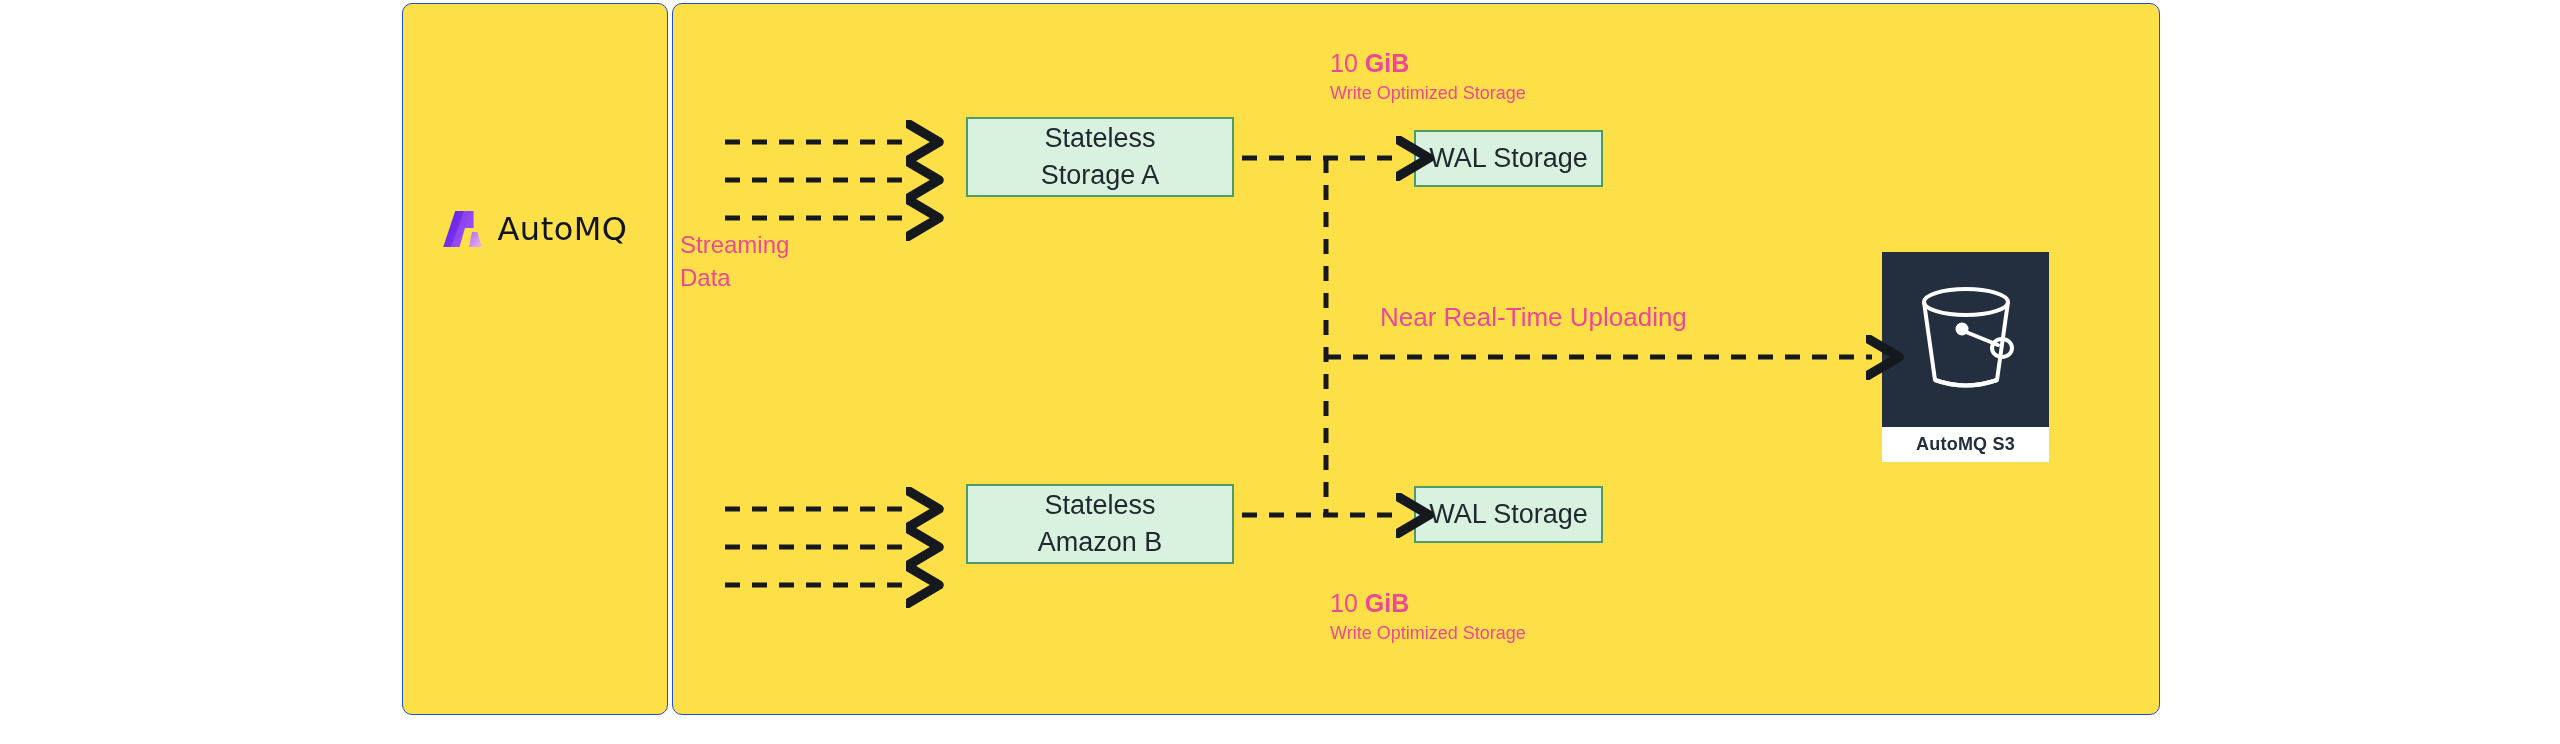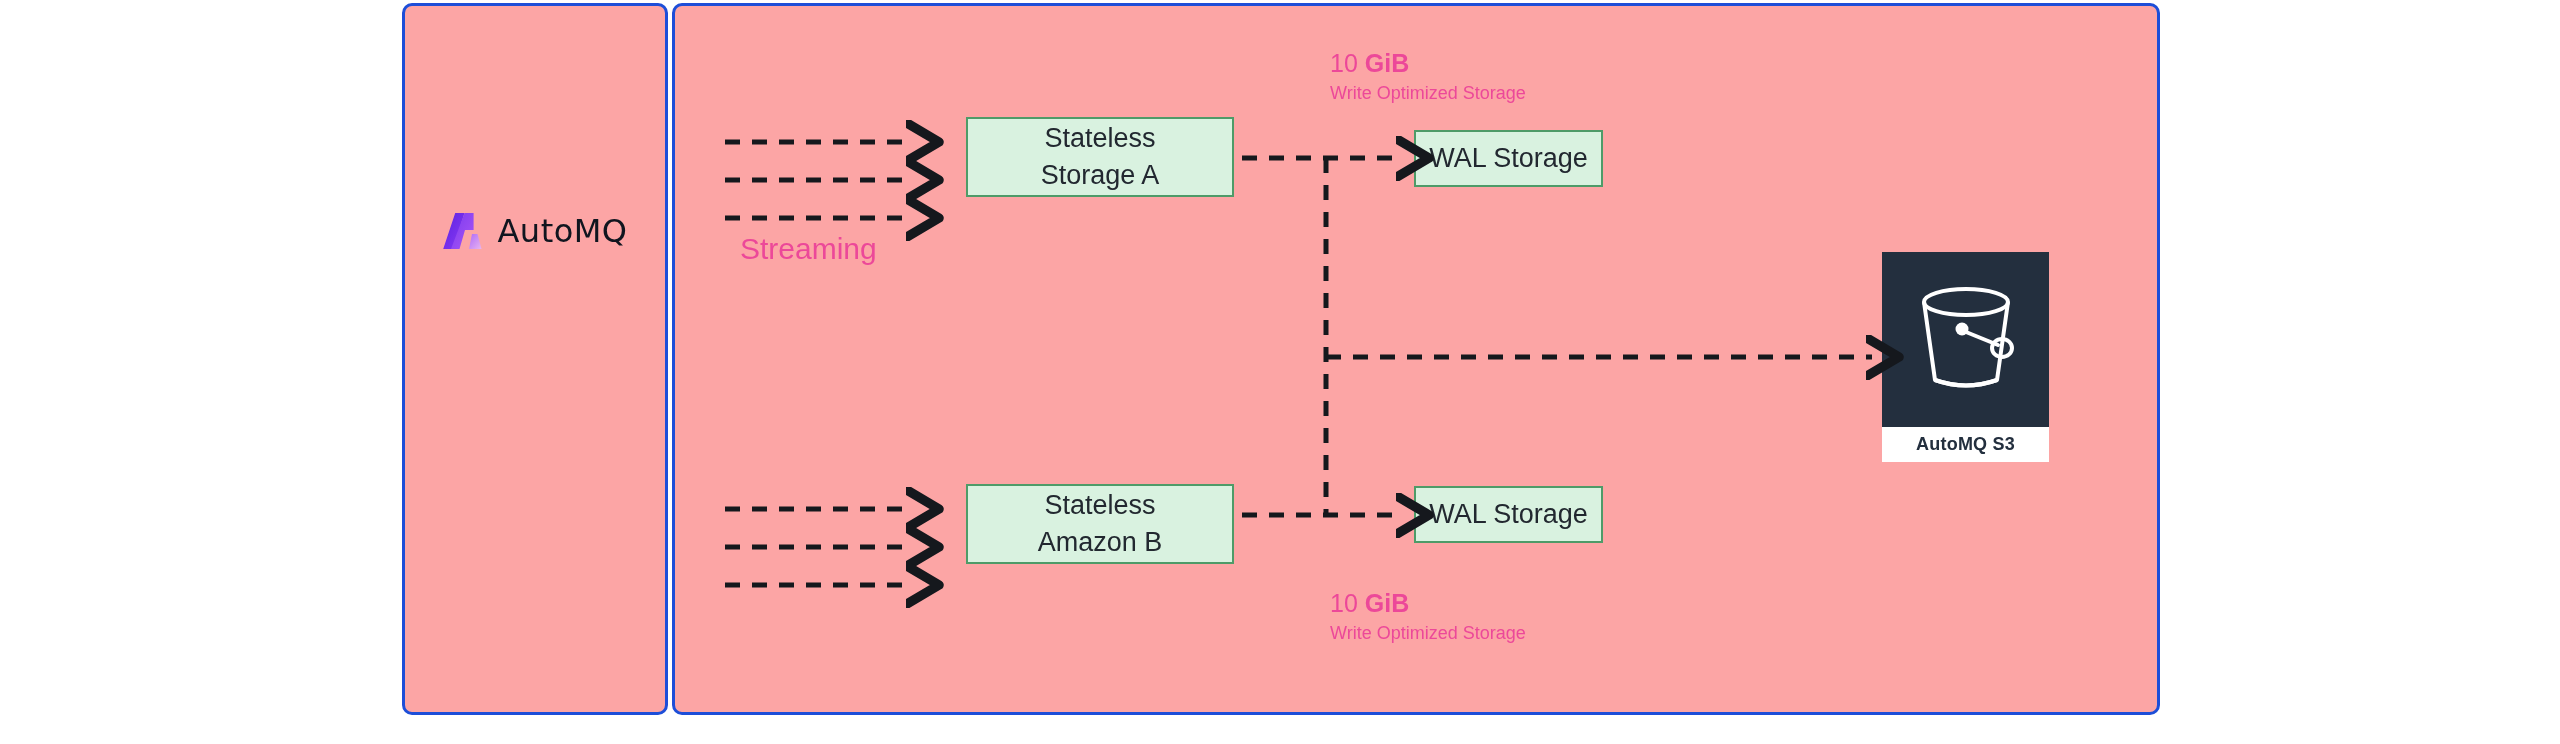--- a/index.html
+++ b/index.html
@@ -16,22 +16,22 @@
     position: relative;
     width: 2560px;
     height: 744px;
     background: #ffffff;
     overflow: hidden;
   }
 
   
   .panel {
     position: absolute;
-    background: #fca5a5;
-    border: 3px solid #1d4ed8;
+    background: #fde047;
+    border: 1px solid #1d4ed8;
     border-radius: 10px;
     box-sizing: border-box;
   }
   #brand-panel {
     left: 402px;
     top: 3px;
     width: 266px;
     height: 712px;
   }
   #architecture-panel {
@@ -96,24 +96,24 @@
   #wal-a-box    { left: 1414px; top: 130px; width: 189px; height: 57px; }
   #wal-b-box    { left: 1414px; top: 486px; width: 189px; height: 57px; }
 
   
   .caption {
     position: absolute;
     color: #ec4899;
     line-height: 1.38;
   }
   #streaming-data-label {
-    left: 740px;
+    left: 680px;
     top: 228px;
     width: 240px;
-    font-size: 30px;
+    font-size: 24px;
   }
   #wal-a-capacity {
     left: 1330px;
     top: 46px;
     width: 360px;
     font-size: 25px;
   }
   #wal-b-capacity {
     left: 1330px;
     top: 586px;
@@ -218,36 +218,38 @@
   <div id="wal-a-box" class="node-box">
     <span>WAL Storage</span>
   </div>
 
   <div id="wal-b-box" class="node-box">
     <span>WAL Storage</span>
   </div>
 
   <div id="streaming-data-label" class="caption">
     <div>Streaming</div>
+    <div>Data</div>
   </div>
 
   <div id="wal-a-capacity" class="caption">
     <div>
       <span>10</span><span>&nbsp;</span><span class="capacity-unit">GiB</span>
     </div>
     <div class="capacity-desc">Write Optimized Storage</div>
   </div>
 
   <div id="wal-b-capacity" class="caption">
     <div>
       <span>10</span><span>&nbsp;</span><span class="capacity-unit">GiB</span>
     </div>
     <div class="capacity-desc">Write Optimized Storage</div>
   </div>
 
+  <div id="upload-label" class="caption">Near Real-Time Uploading</div>
 
   <div id="s3-asset">
     <div id="s3-tile">
       <svg width="104" height="112" viewBox="0 0 104 112" xmlns="http://www.w3.org/2000/svg" aria-hidden="true">
         <ellipse cx="52" cy="18" rx="42" ry="13" fill="none" stroke="#ffffff" stroke-width="4"></ellipse>
         <path d="M10 18 L21 96 Q52 107 83 96 L94 18" fill="none" stroke="#ffffff" stroke-width="4" stroke-linejoin="round"></path>
         <path d="M21 96 Q52 107 83 96" fill="none" stroke="#ffffff" stroke-width="4"></path>
         <circle cx="48" cy="45" r="6.5" fill="#ffffff"></circle>
         <path d="M52 48 L84 61" fill="none" stroke="#ffffff" stroke-width="4" stroke-linecap="round"></path>
         <ellipse cx="88" cy="64" rx="10" ry="9" fill="none" stroke="#ffffff" stroke-width="4"></ellipse>

